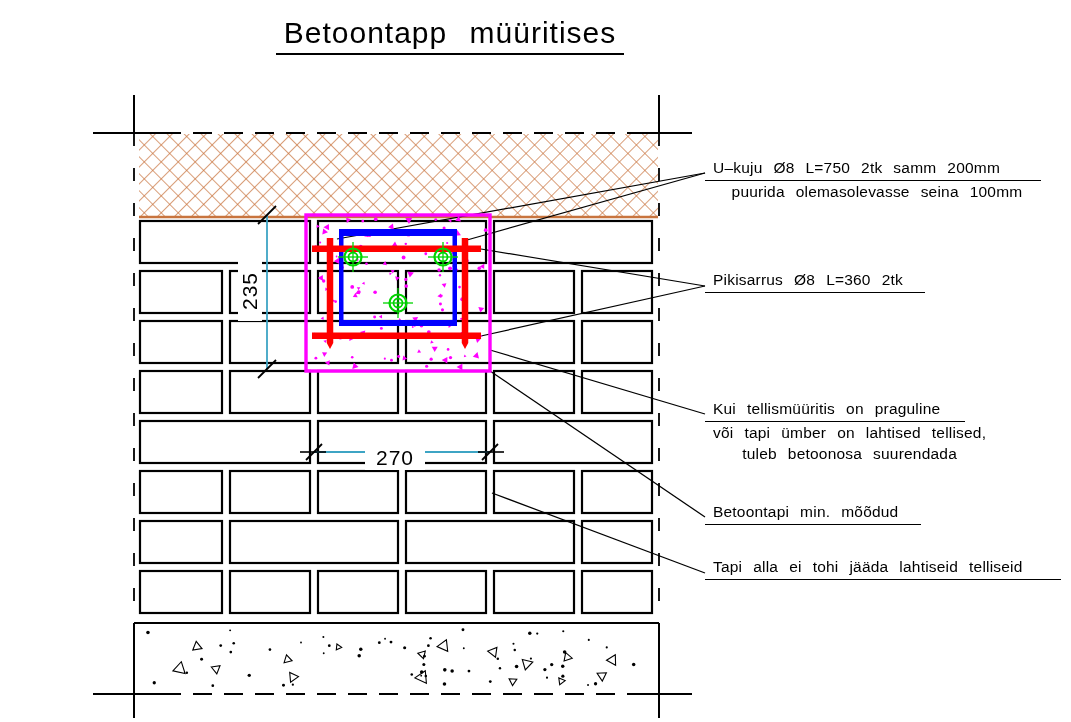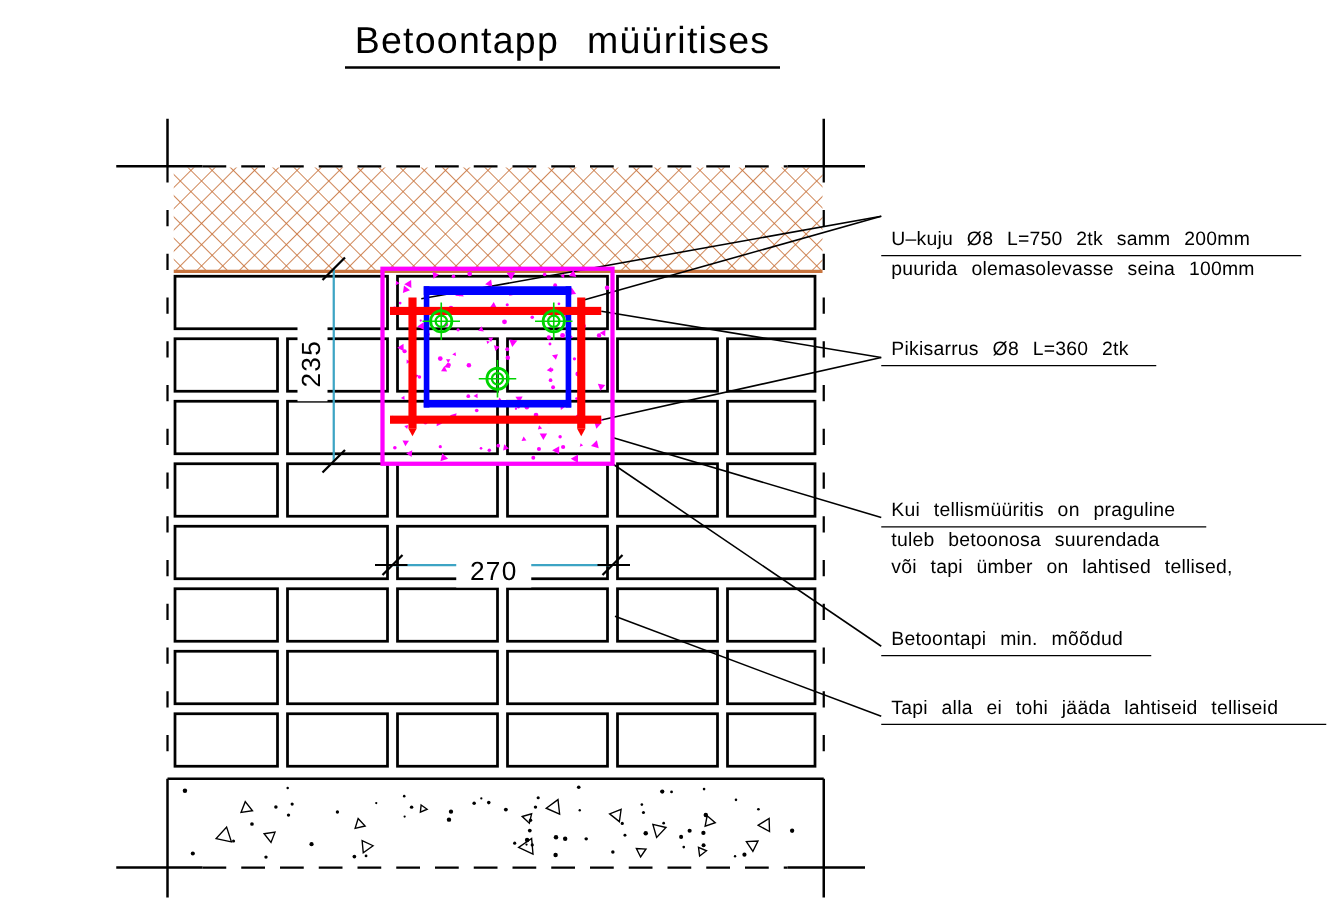--- a/index.html
+++ b/index.html
@@ -5,22 +5,22 @@
   html,body{margin:0;padding:0;background:#fff;}
   #canvas{position:relative;width:1071px;height:722px;background:#fff;overflow:hidden;
           font-family:"Liberation Sans",sans-serif;color:#000;}
   #dwg{position:absolute;left:0;top:0;}
   .title{position:absolute;left:240px;top:16px;width:420px;text-align:center;
          font-size:30px;letter-spacing:1px;word-spacing:13px;}
   .title span{display:inline-block;border-bottom:2px solid #000;padding:0 8px 3px 8px;}
   .ann{position:absolute;left:705px;font-size:15.5px;line-height:21px;
        letter-spacing:.2px;word-spacing:6.5px;white-space:nowrap;}
   .ann .l1{display:inline-block;border-bottom:1.4px solid #000;padding:0 12px 2px 8px;}
-  .ann .ln{padding-left:8px;}
-  .ann1{top:157px;} .ann1 .l1{min-width:316px;margin-top:24px;}
+  .ann .ln{padding-left:8px;text-align:center;}
+  .ann1{top:157px;} .ann1 .l1{min-width:316px;}
   .ann2{top:269px;} .ann2 .l1{min-width:200px;}
   .ann3{top:398px;} .ann3 .l1{min-width:240px;}
   .ann4{top:501px;} .ann4 .l1{min-width:196px;}
   .ann5{top:556px;} .ann5 .l1{min-width:336px;}
   .dimlabel{position:absolute;font-size:21px;letter-spacing:1px;background:#fff;
             text-align:center;width:60px;height:24px;line-height:24px;}
   .dim-v{left:220px;top:279px;transform:rotate(-90deg);}
   .dim-h{left:365px;top:426px;margin-top:20px;}
 </style>
 </head>
@@ -329,22 +329,22 @@
     <span class="l1">U–kuju Ø8 L=750 2tk samm 200mm</span>
     <div class="ln">puurida olemasolevasse seina 100mm</div>
   </div>
 
   <div class="ann ann2">
     <span class="l1">Pikisarrus Ø8 L=360 2tk</span>
   </div>
 
   <div class="ann ann3">
     <span class="l1">Kui tellismüüritis on praguline</span>
+    <div class="ln">või tapi ümber on lahtised tellised,</div>
     <div class="ln">tuleb betoonosa suurendada</div>
-    <div class="ln">või tapi ümber on lahtised tellised,</div>
   </div>
 
   <div class="ann ann4">
     <span class="l1">Betoontapi min. mõõdud</span>
   </div>
 
   <div class="ann ann5">
     <span class="l1">Tapi alla ei tohi jääda lahtiseid telliseid</span>
   </div>
 

